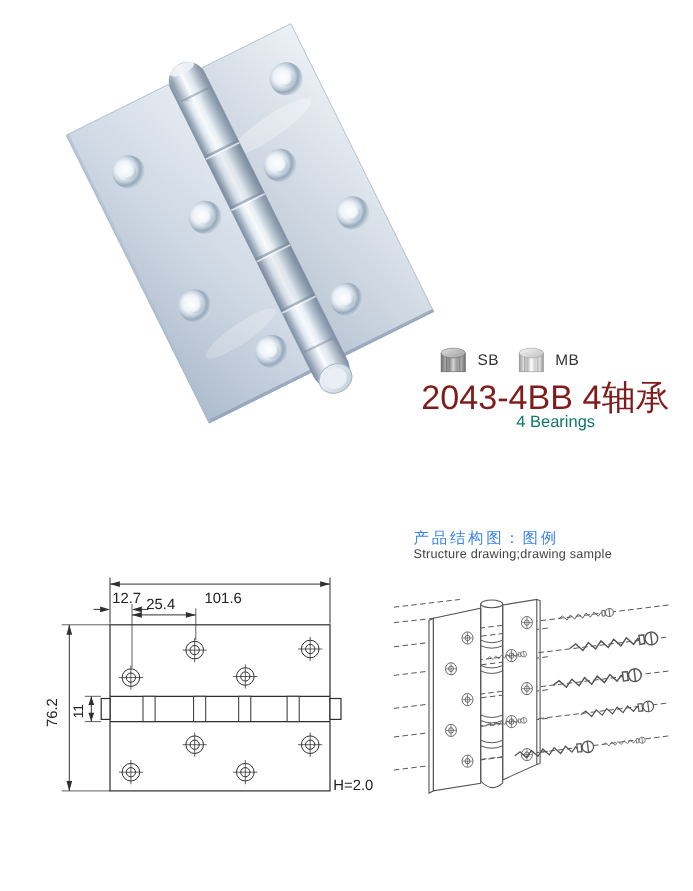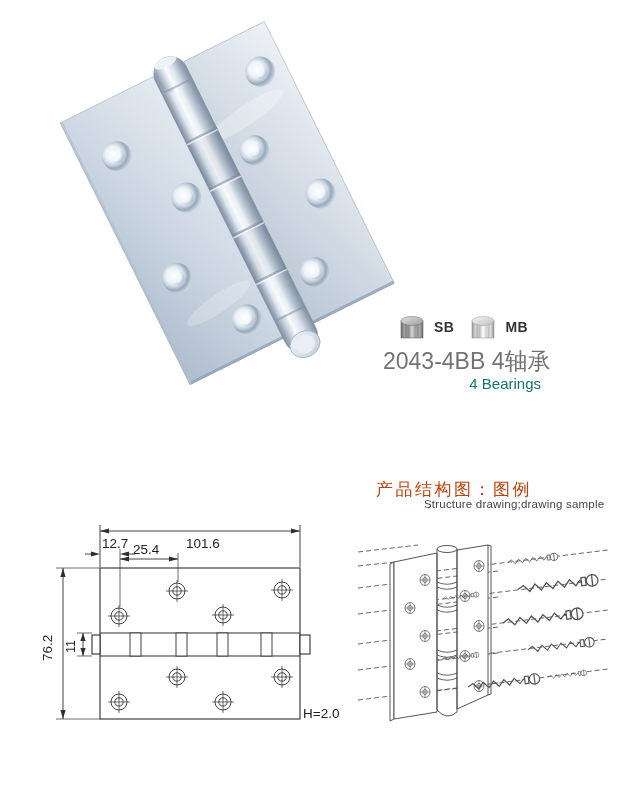--- a/index.html
+++ b/index.html
@@ -4,32 +4,32 @@
 <style>
   html,body{margin:0;padding:0;background:#fff;}
   body{width:630px;height:810px;position:relative;overflow:hidden;
        font-family:"Liberation Sans","DejaVu Sans",sans-serif;color:#1e1e1e;}
   .abs{position:absolute;}
   
   #photo{left:42px;top:14px;z-index:1;}
   
   #legend{left:398px;top:312px;z-index:2;display:flex;align-items:center;}
   #legend .cap{width:28px;height:29px;}
-  #legend .code{font-size:14px;color:#333;margin:0 15px 0 8px;letter-spacing:.5px;font-weight:bold;}
+  #legend .code{font-size:14px;color:#333;margin:0 15px 0 8px;letter-spacing:.5px;}
   #legend .code:last-child{margin-right:0;}
   
   #model{left:383px;top:348px;width:160px;z-index:2;}
-  #model .mdl{font-size:23px;line-height:27px;color:#737373;white-space:nowrap;}
+  #model .mdl{font-size:31px;line-height:27px;color:#7f1d1d;white-space:nowrap;}
   #model .en{font-size:15px;line-height:17px;color:#0f766e;text-align:right;padding-right:2px;}
   
   #flat{left:30px;top:520px;}
   
   #structTitle{left:376px;top:481px;}
-  #structTitle .zh{font-size:17px;letter-spacing:2.5px;color:#c2410c;line-height:17px;}
-  #structTitle .en{font-size:11.5px;color:#444;line-height:13px;letter-spacing:.2px;margin-left:48px;}
+  #structTitle .zh{font-size:14px;letter-spacing:2.5px;color:#3b82f6;line-height:17px;}
+  #structTitle .en{font-size:11.5px;color:#444;line-height:13px;letter-spacing:.2px;}
   #struct{left:358px;top:538px;}
   svg text{font-family:"Liberation Sans","DejaVu Sans",sans-serif;fill:#222;}
 </style>
 </head>
 <body>
 
 <svg id="photo" class="abs" width="390" height="380" viewBox="0 0 390 380">
   <defs>
     <linearGradient id="plateL" x1="0" y1="1" x2="1" y2="0">
       <stop offset="0" stop-color="#aebccd"></stop>

